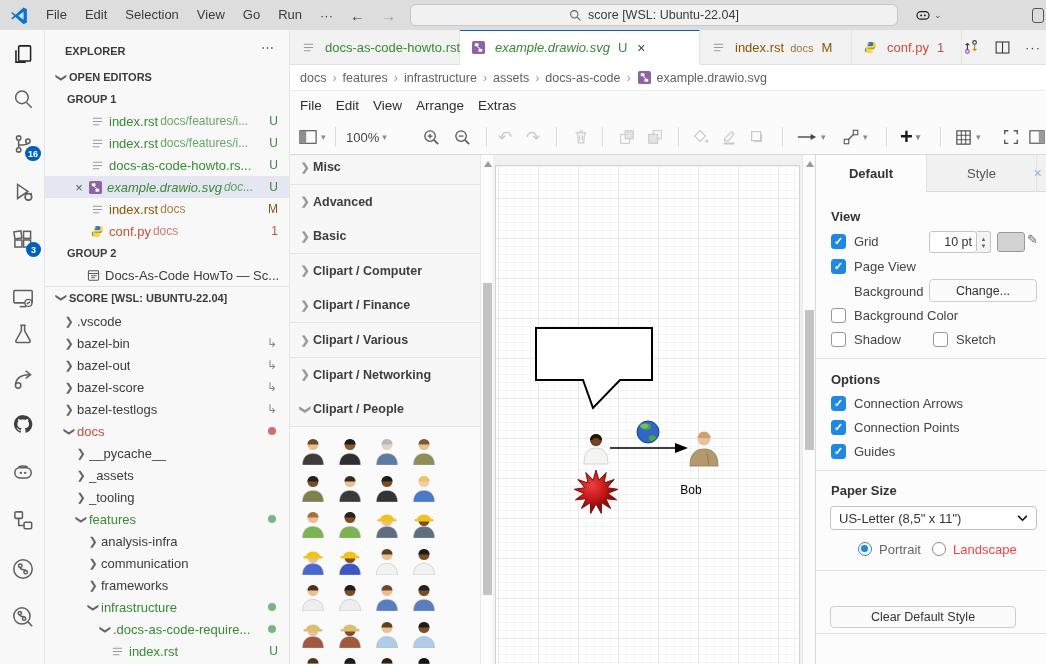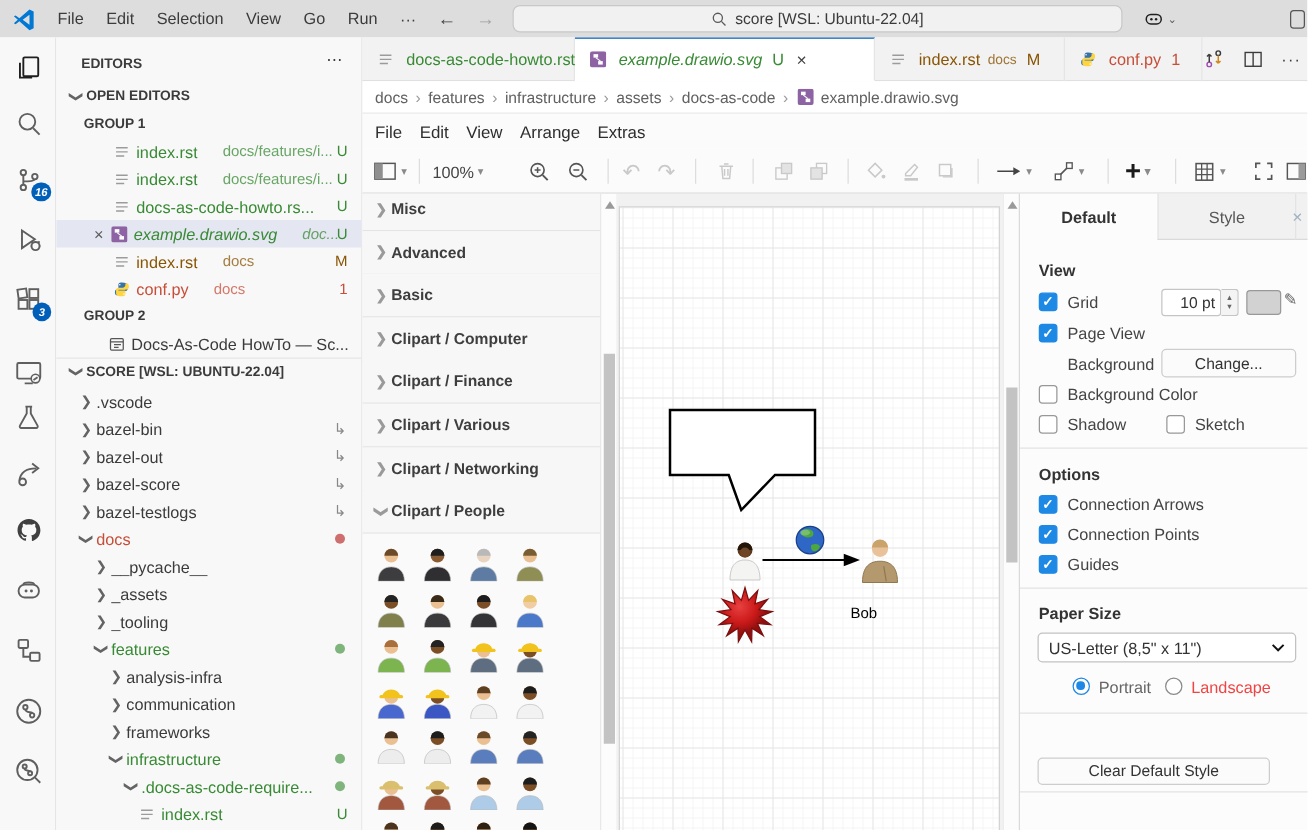--- a/index.html
+++ b/index.html
@@ -19,36 +19,36 @@
   #search-box { width:488px; height:22px; margin-left:6px; background:#f1f1f1;
                 border:1px solid #c8c8c8; border-radius:6px; display:flex;
                 align-items:center; justify-content:center; gap:6px; font-size:12.5px; color:#3b3b3b; }
   #copilot-wrap { display:flex; align-items:center; margin-left:16px; gap:2px; }
   .caret-down { font-size:9px; color:#555; }
   #tb-right-partial { width:12px; height:15px; border:1.3px solid #555; border-radius:3px; margin-left:90px; }
 
   
   #activitybar { left:0; top:30px; width:45px; height:634px; background:#f8f8f8;
                  border-right:1px solid #e5e5e5; }
-  .ab-item { position:absolute; left:10px; width:26px; height:26px; color:#5f5f5f;font-style:italic; }
+  .ab-item { position:absolute; left:10px; width:26px; height:26px; color:#5f5f5f; }
   .ab-item.active { color:#1f1f1f; }
   .ab-item svg { width:26px; height:26px; }
   .ab-badge { position:absolute; right:-5px; bottom:-4px; min-width:15px; height:15px; padding:0 3px;
               background:#005fb8; color:#fff; font-size:9px; font-weight:700; border-radius:8px;
               display:flex; align-items:center; justify-content:center; }
 
   
   #sidebar { left:45px; top:30px; width:245px; height:634px; background:#f8f8f8;
              border-right:1px solid #e5e5e5; overflow:hidden; }
   .sb-row { position:absolute; left:0; width:245px; height:22px; display:flex; align-items:center; }
   .sb-header { font-size:11px; font-weight:700; color:#3b3b3b; }
   .twisty { width:16px; font-size:11px; color:#646465; display:inline-flex; justify-content:center; flex:0 0 auto; }
   .twisty.open { transform:rotate(90deg); }
   .sb-label { white-space:nowrap; overflow:hidden; }
-  .sb-detail { margin-left:20px; font-size:12px; opacity:.75; white-space:nowrap; }
+  .sb-detail { margin-left:2px; font-size:12px; opacity:.75; white-space:nowrap; }
   .sb-badge { position:absolute; right:12px; font-size:12px; }
   .sb-dot { position:absolute; right:14px; width:8px; height:8px; border-radius:50%; }
   .sb-sym { position:absolute; right:13px; color:#888; font-size:12px; }
   .state-untracked { color:#388a34; }
   .state-modified  { color:#895503; }
   .state-error     { color:#c74e39; }
   .sel-row { background:#e4e6f1; }
   .close-x { width:16px; text-align:center; color:#5a5a5a; font-size:13px; flex:0 0 auto; }
   .ficon { width:16px; height:16px; margin-right:4px; flex:0 0 auto; display:inline-flex;
            align-items:center; justify-content:center; }
@@ -254,21 +254,21 @@
     <div class="ab-item" style="top: 574px;"><svg viewBox="0 0 24 24" fill="none" stroke="currentColor" stroke-width="1.4">
         <circle cx="11" cy="11" r="7.5"></circle>
         <circle cx="9" cy="8.5" r="1.5"></circle>
         <circle cx="13" cy="13.5" r="1.5"></circle>
         <path d="M9 10 c0 2.5 4 1 4 2 M16.5 16.5 l4 4"></path>
       </svg></div>
   </div>
 
 <div class="abs" id="sidebar">
   <div class="sb-row sb-header" id="explorer-title">
-    <span>EDITORS</span>
+    <span>EXPLORER</span>
   </div>
   <div id="explorer-more">⋯</div>
   <div id="sidebar-rows">
       <div class="sb-row" style="top: 36px; padding-left: 8px;">
         <span class="twisty open">❯</span>
         <span class="sb-header">OPEN EDITORS</span>
       </div>
       <div class="sb-row" style="top: 58px; padding-left: 22px;">
         <span class="sb-header">GROUP 1</span>
       </div>

